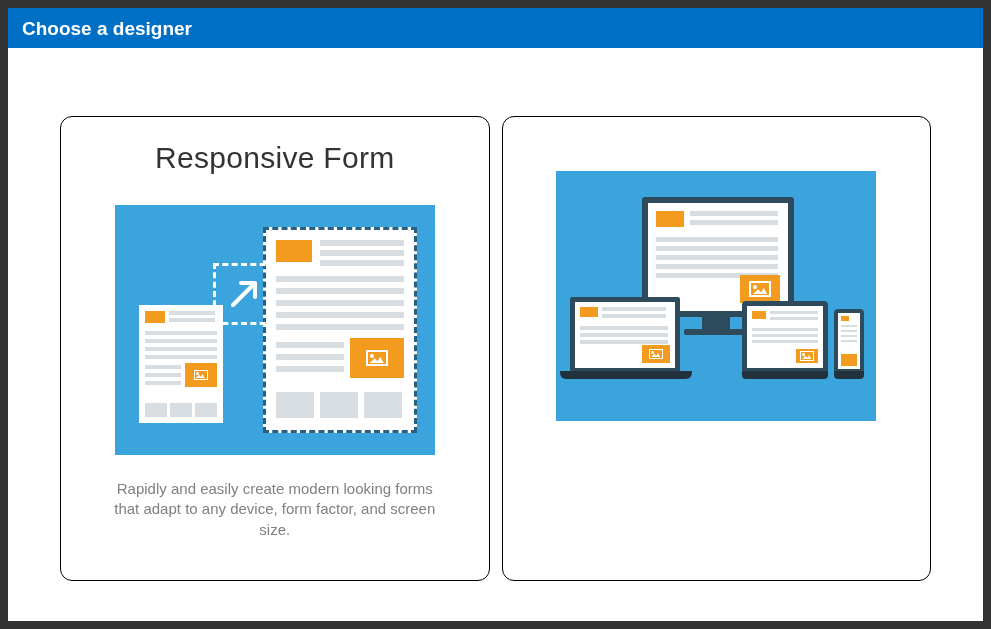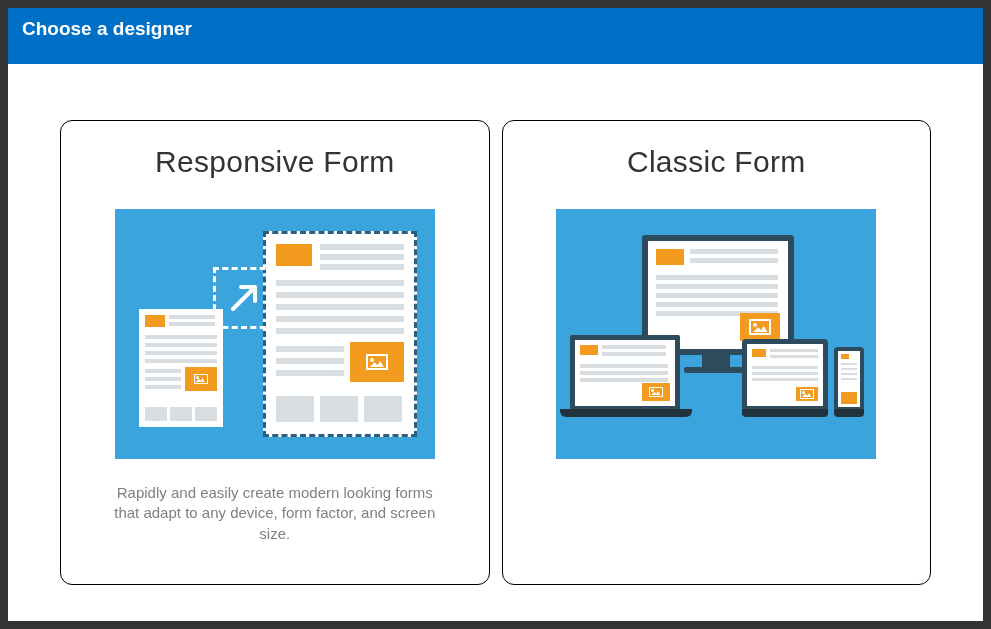--- a/index.html
+++ b/index.html
@@ -4,25 +4,25 @@
 <style>
   * { box-sizing: border-box; margin: 0; padding: 0; }
   html, body { width: 991px; height: 629px; font-family: "Segoe UI", "Segoe UI Light", Arial, sans-serif; }
   body { background: #333333; padding: 8px; }
   .window {
     width: 100%; height: 100%; background: #ffffff;
     display: flex; flex-direction: column;
   }
   .titlebar {
     background: #0070c6; color: #ffffff; font-weight: 600;
-    font-size: 19px; padding: 10px 14px 24px 14px;
+    font-size: 19px; padding: 10px 14px 8px 14px;
   }
   .content {
     flex: 1; padding: 56px 52px 40px 52px;
-    display: flex; gap: 12px; justify-content: center; align-items: flex-start;
+    display: flex; gap: 12px; justify-content: center; align-items: flex-end;
   }
   .card {
     width: 430px; height: 465px; border: 1.5px solid #000000; border-radius: 12px;
     background: #ffffff; display: flex; flex-direction: column; align-items: center;
     padding: 24px 20px 20px 20px; cursor: pointer;
   }
   .card-title {
     font-size: 30px; color: #333333; font-weight: 300; letter-spacing: 0.3px;
     text-align: center;
   }
@@ -178,21 +178,20 @@
             </div>
           <div class="box bx1"></div>
             <div class="box bx2"></div>
             <div class="box bx3"></div>
         </div>
       </div>
       <div class="card-desc">Rapidly and easily create modern looking forms that adapt to any device, form factor, and screen size.</div>
     </div>
 
     <div class="card">
-      <div class="card-title">Classic Form</div>
       <div class="card-illus">
         <div class="monitor">
           <div class="hdr"></div>
           <div class="ln ln1"></div>
             <div class="ln ln2"></div>
           <div class="bl bl1"></div>
             <div class="bl bl2"></div>
             <div class="bl bl3"></div>
             <div class="bl bl4"></div>
             <div class="bl bl5"></div>

